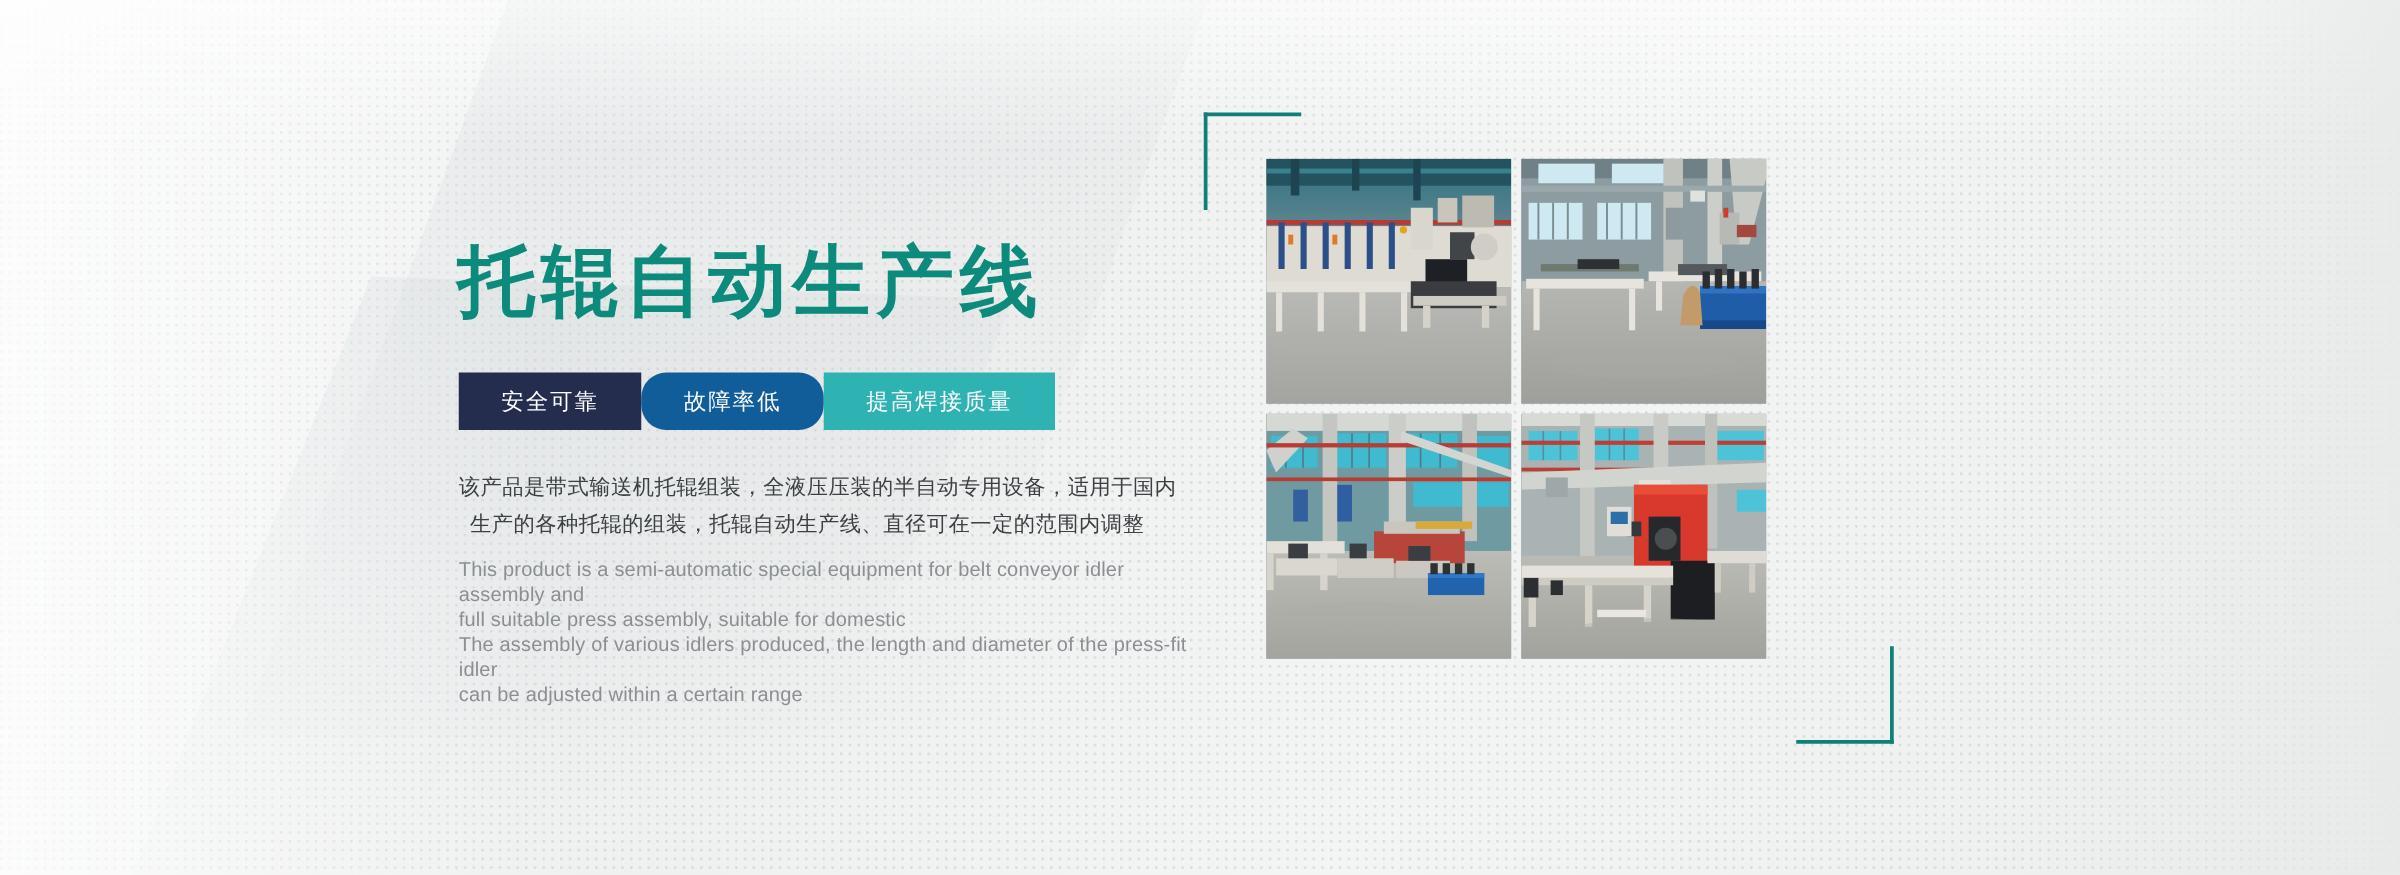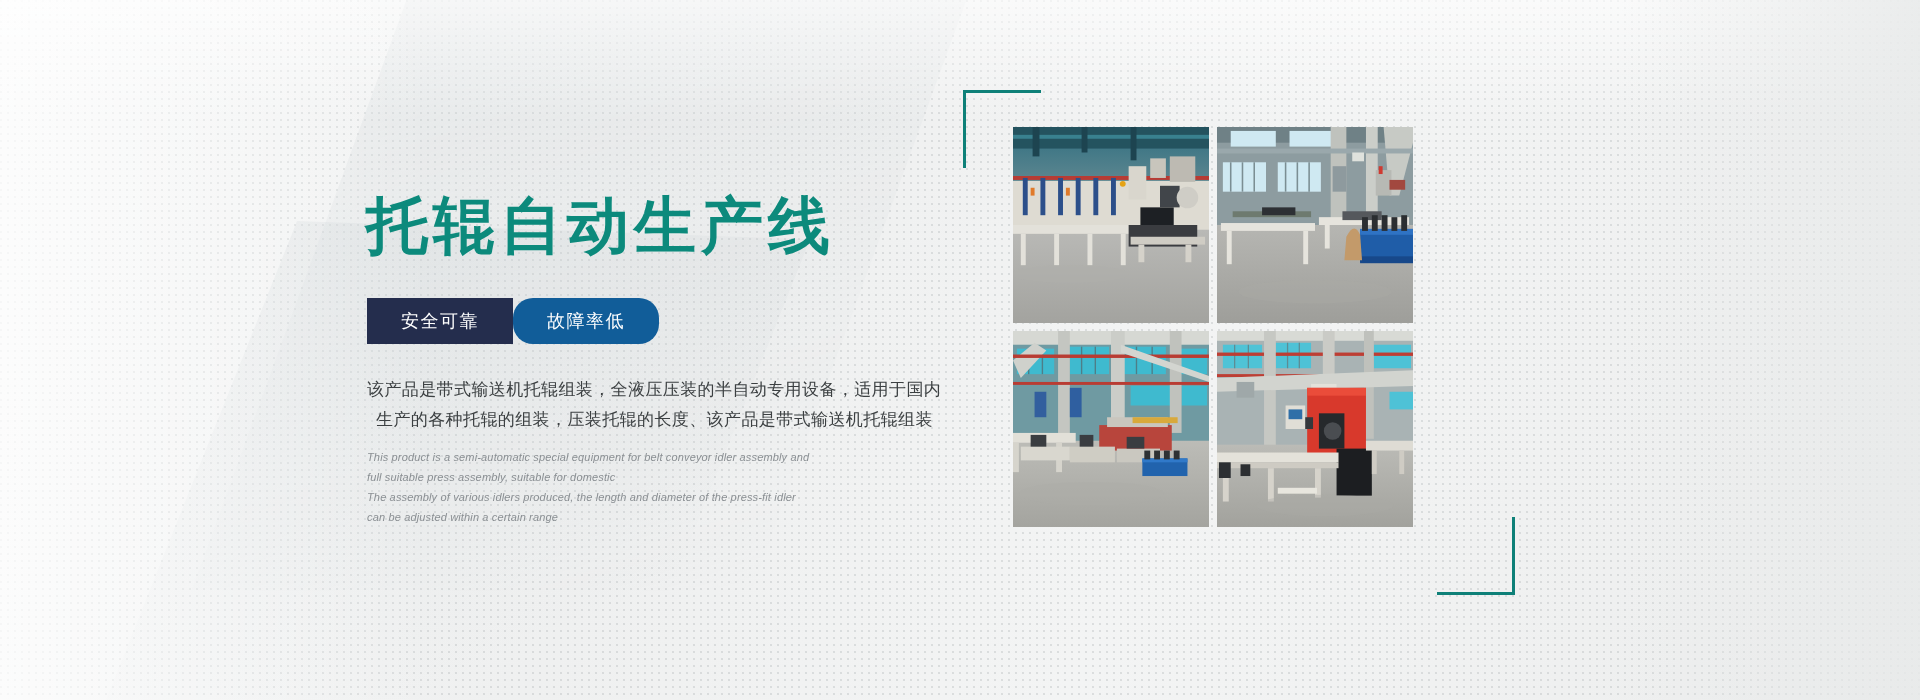--- a/index.html
+++ b/index.html
@@ -98,25 +98,24 @@
     color:#3c4042;
     letter-spacing:0.4px;
   }
   .desc-cn .ln { display:block; }
   .desc-cn .ln.indent { padding-left:9px; }
 
   .desc-en {
     position:absolute;
     left:1px; top:424px;
     width:600px;
-    font-size:11px;
+    font-size:16px;
     line-height:20px;
     color:#8a8f93;
     letter-spacing:0.15px;
-    font-style:italic;
   }
   .desc-en .ln { display:block; }
   .desc-en .gap { margin-top:0px; }
 
   
   .gallery {
     position:absolute;
     left:975px; top:95px;
     width:470px; height:445px;
   }
@@ -162,25 +161,26 @@
   <div class="vignette-left"></div>
   <div class="vignette-right"></div>
 
   <div class="content">
 
     <h1 class="headline" style="color: rgb(12, 138, 124);">托辊自动生产线</h1>
 
     <div class="tag-row">
       <span class="tag t0" style="background: rgb(36, 45, 77);">安全可靠</span>
       <span class="tag t1" style="background: rgb(17, 93, 153); border-radius: 20px;">故障率低</span>
+      <span class="tag t2" style="background: rgb(47, 178, 178);">提高焊接质量</span>
     </div>
 
     <div class="desc-cn">
       <span class="ln">该产品是带式输送机托辊组装，全液压压装的半自动专用设备，适用于国内</span>
-      <span class="ln indent">生产的各种托辊的组装，压装托辊的长度、该产品是带式输送机托辊组装</span>
+      <span class="ln indent">生产的各种托辊的组装，托辊自动生产线、直径可在一定的范围内调整</span>
     </div>
 
     <div class="desc-en">
       <span class="ln">This product is a semi-automatic special equipment for belt conveyor idler assembly and</span>
       <span class="ln">full suitable press assembly, suitable for domestic</span>
       <span class="ln gap">The assembly of various idlers produced, the length and diameter of the press-fit idler</span>
       <span class="ln">can be adjusted within a certain range</span>
     </div>
   </div>
 

